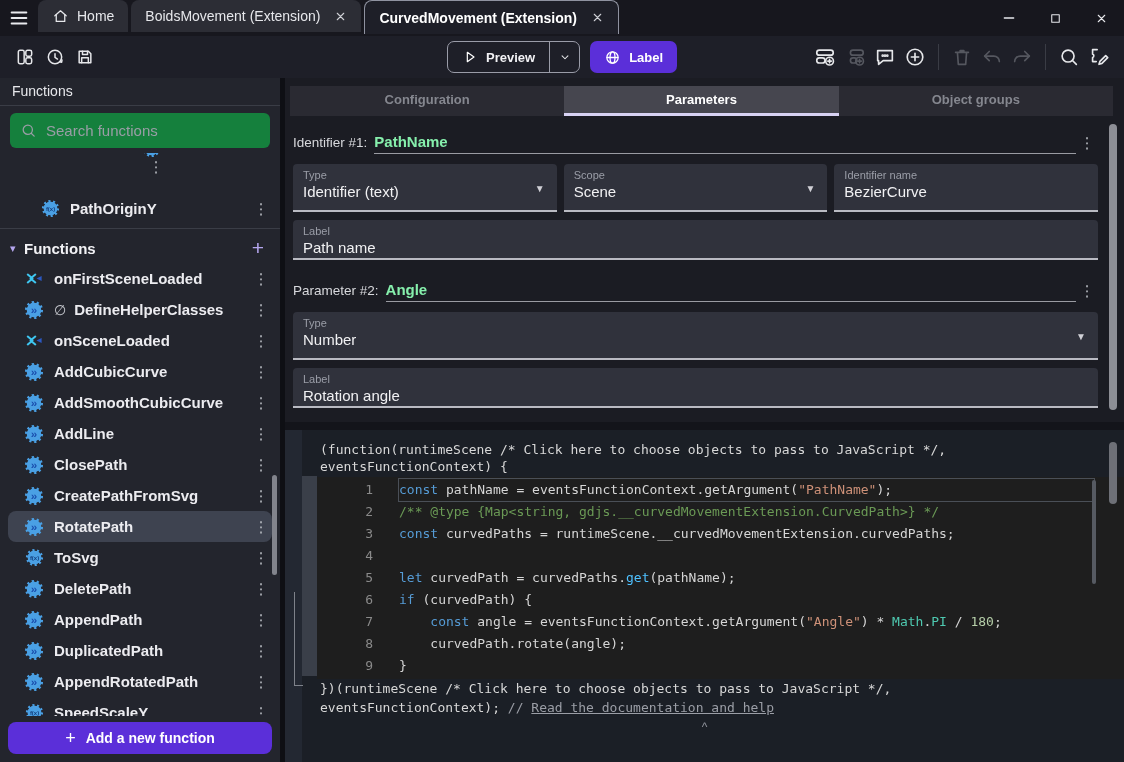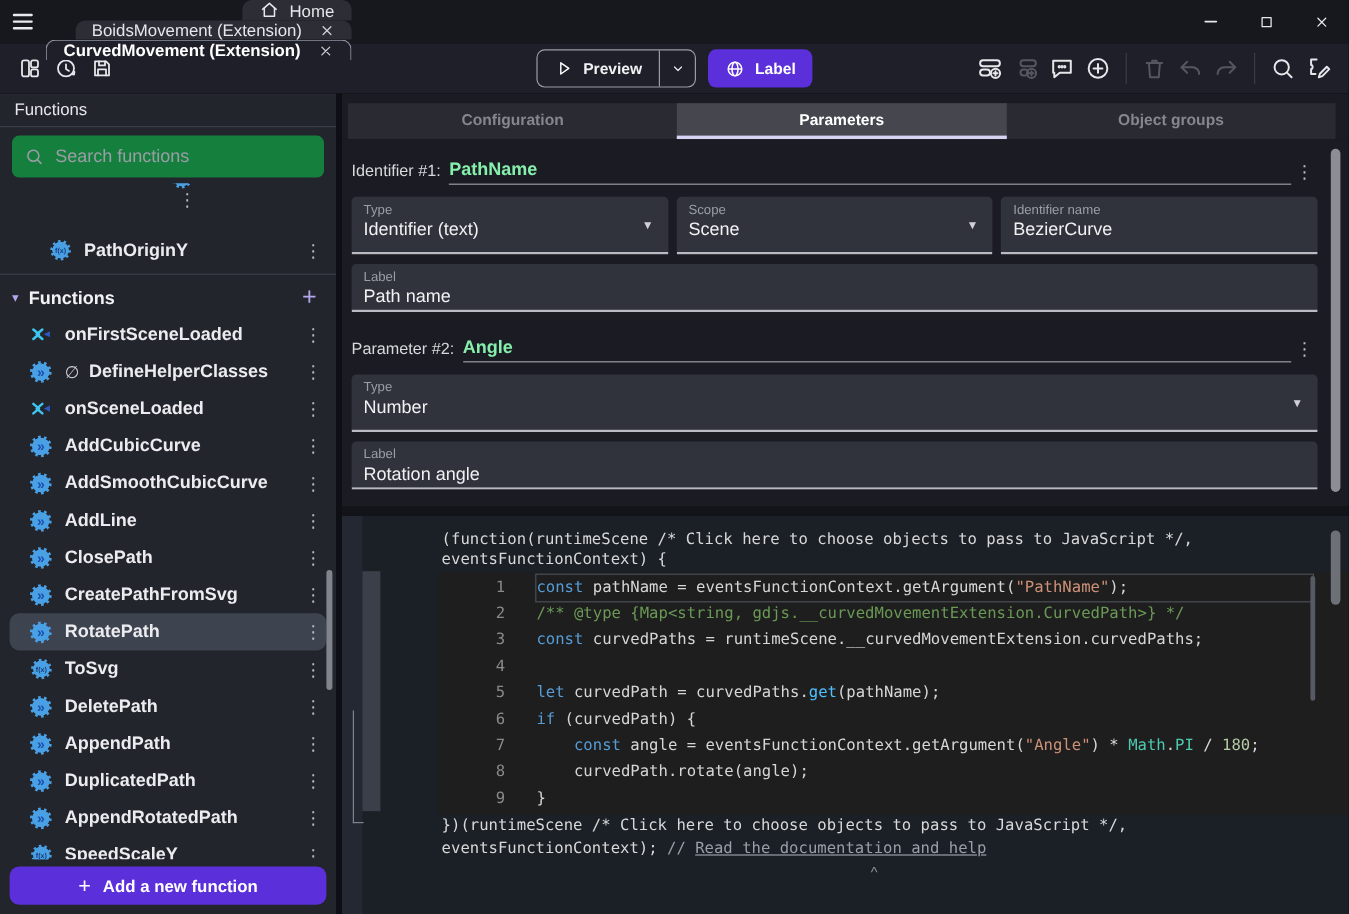--- a/index.html
+++ b/index.html
@@ -3,21 +3,21 @@
 <meta charset="utf-8">
 <style>
   * { margin:0; padding:0; box-sizing:border-box; }
   html,body { width:1124px; height:762px; overflow:hidden; background:#0e0f14;
     font-family:"Liberation Sans", sans-serif; -webkit-font-smoothing:antialiased; }
   .app { width:1124px; height:762px; display:flex; flex-direction:column; }
 
   
   .titlebar { height:36px; background:#17171e; display:flex; align-items:flex-end; position:relative; flex:none; }
   .hamburger { width:38px; height:36px; display:flex; align-items:center; justify-content:center; color:#e9eaee; cursor:pointer; }
-  .tabstrip { display:flex; align-items:flex-end; height:36px;flex-direction:column; }
+  .tabstrip { display:flex; align-items:flex-start; height:36px; }
   .ttab { height:32px; margin-right:3px; padding:0 14px; display:flex; align-items:center; gap:8px;
     background:#2c2d35; color:#e6e7eb; font-size:14px; border-radius:8px 8px 0 0; cursor:pointer; white-space:nowrap; }
   .ttab .tclose { color:#cfd0d6; font-size:13px; margin-left:6px; cursor:pointer; }
   .ttab.active { background:#1e1f28; border:1px solid #8f92a0; border-bottom:none; font-weight:bold; color:#ffffff; height:34px; }
   .winctl { position:absolute; right:0; top:0; height:36px; display:flex; align-items:center; }
   .winbtn { width:46px; height:36px; display:flex; align-items:center; justify-content:center; color:#e8e9ed; cursor:pointer; }
 
   
   .toolbar { height:42px; background:#1e1f28; display:flex; align-items:center; flex:none; padding:0 10px; }
   .tbtn { width:30px; height:30px; display:flex; align-items:center; justify-content:center; color:#e6e7ea; cursor:pointer; border-radius:4px; background:none; border:none; }
@@ -86,21 +86,21 @@
   .field.short { height:40px; }
   .p2gap { height:16px; }
 
   .form-scroll { position:absolute; right:7px; top:8px; width:8px; height:286px; background:#8d8e95; border-radius:4px; }
 
   .code-gap { height:8px; background:#13141a; flex:none; }
   .code-area { flex:1; background:#1b1f26; position:relative; padding-top:12px; min-height:0; overflow:hidden; }
   .code-strip1 { position:absolute; left:0; top:0; bottom:0; width:17px; background:#232832; }
   .code-strip2 { position:absolute; left:17px; top:46px; width:15px; height:200px; background:#3a3f49; }
   .code-bracket { position:absolute; left:9px; top:162px; width:9px; height:94px; border-left:1px solid #7e828a; border-bottom:1px solid #7e828a; }
-  .code-inner { position:relative;padding-left:48px; }
+  .code-inner { position:relative; }
   .chead, .cfoot { font-family:"DejaVu Sans Mono", monospace; font-size:13px; line-height:16.5px; color:#d8d8d8; padding-left:35px; white-space:pre; }
   .code-block { background:#1e1e1e; margin-left:32px; margin-top:2px; padding:2px 0; }
   .crow { display:flex; height:22px; line-height:22px; font-family:"DejaVu Sans Mono", monospace; font-size:13px; }
   .crow .ln { width:56px; text-align:right; padding-right:0; color:#8a8a8a; flex:none; }
   .crow .ct { flex:1; margin-left:26px; margin-right:30px; white-space:pre; }
   .crow.hl .ct { outline:1px solid #4a4f57; }
   .kw{color:#569cd6} .str{color:#ce9178} .cm{color:#6a9955} .num{color:#b5cea8} .cls{color:#4ec9b0} .fn{color:#4fc1ff} .pl{color:#d6d6d6}
   .cfoot { margin-top:2px; }
   .doc-link { color:#9b9ea6; text-decoration:underline; cursor:pointer; }
   .fcm { color:#9b9ea6; }

